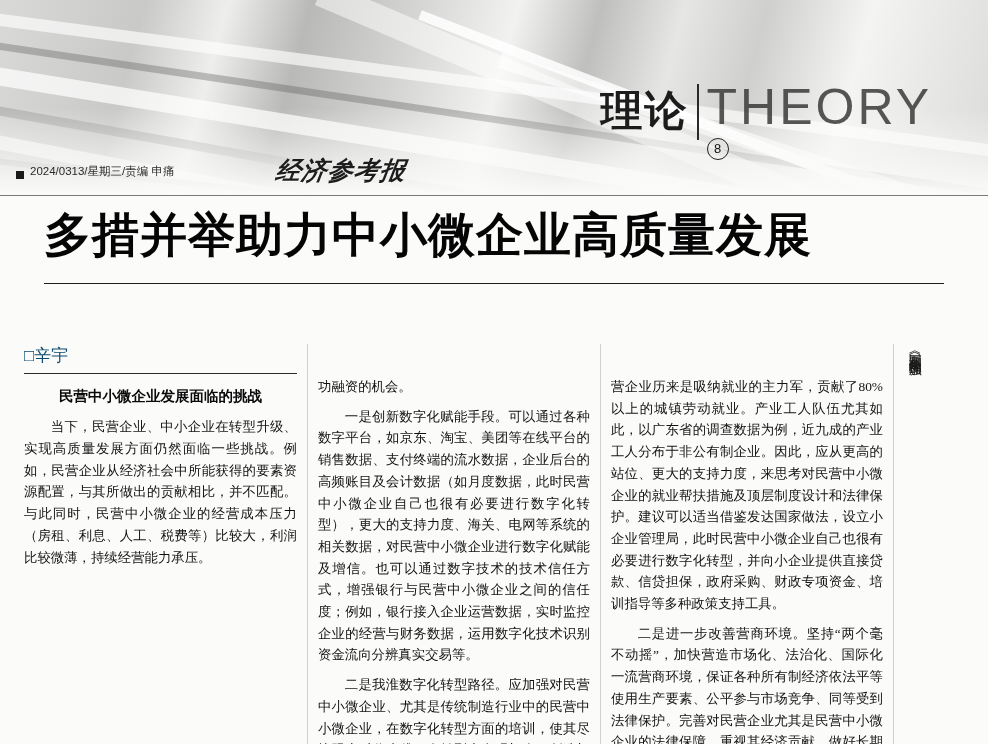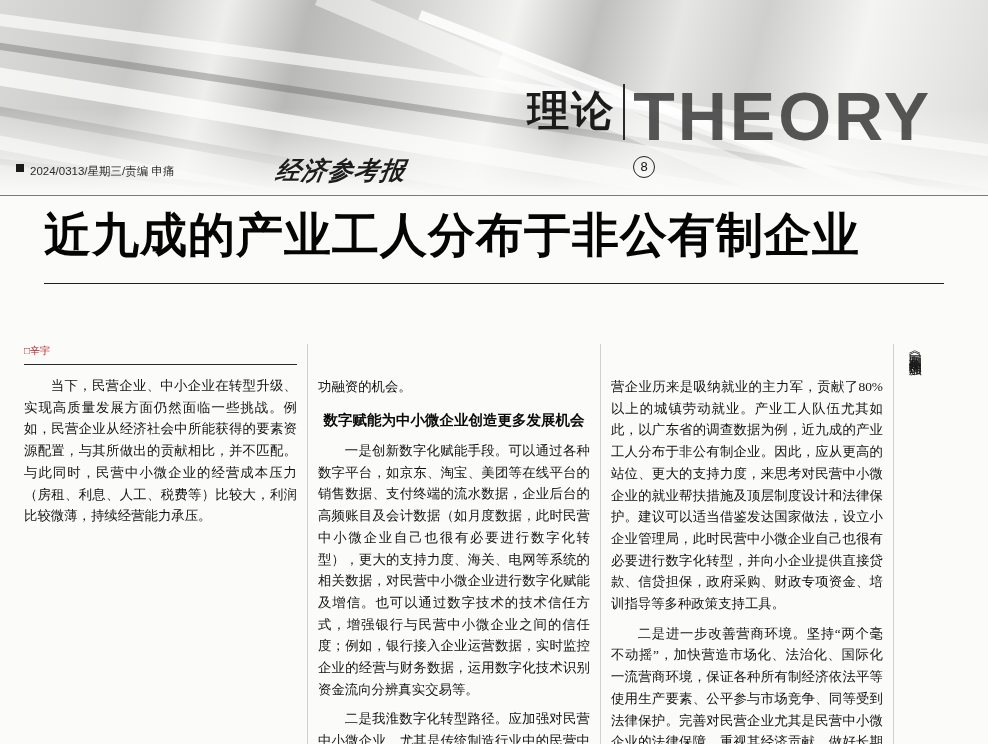--- a/index.html
+++ b/index.html
@@ -63,25 +63,25 @@
     letter-spacing: 2px;
     line-height: 1;
     padding-top: 8px;
   }
   .theory-rule {
     width: 2px; height: 56px; background: #2a2a2a; margin-top: 2px;
   }
   .theory-en-wrap { position: relative; }
   .theory-en {
     font-family: "Liberation Sans", sans-serif;
-    font-size: 68px;
+    font-size: 50px;
     letter-spacing: 3px;
     color: #3a3a3a;
     line-height: 1;
-    font-weight: 700;
+    font-weight: 400;
     opacity: 0.85;
   }
   .theory-num {
     margin-top: 6px;
     width: 22px; height: 22px;
     border: 1.6px solid #222;
     border-radius: 50%;
     font-family: "Liberation Sans", sans-serif;
     font-size: 13px;
     line-height: 19px;
@@ -89,21 +89,21 @@
     color: #111;
   }
 
   
   .dateline {
     position: absolute;
     left: 16px; bottom: 16px;
     font-family: "Liberation Sans", sans-serif;
     font-size: 11.5px;
     color: #2a2a2a;
-    display: flex; align-items: flex-start; gap: 6px;
+    display: flex; align-items: flex-end; gap: 6px;
   }
   .dateline .sq { width: 8px; height: 8px; background: #1a1a1a; display: inline-block; }
 
   
   .paper-logo {
     position: absolute;
     left: 276px; bottom: 8px;
     font-family: "Liberation Serif", serif;
     font-size: 25px;
     font-weight: bold;
@@ -161,22 +161,22 @@
     font-size: 13.4px;
     line-height: 1.62;
     color: #121212;
     margin: 0 0 8px 0;
     text-align: justify;
     text-indent: 2em;
   }
   p.body.noindent { text-indent: 0; margin-top: 32px; }
   .byline {
     font-family: "Liberation Serif", serif;
-    font-size: 10px;
-    color: #b91c1c;
+    font-size: 17px;
+    color: #0c4a6e;
     margin: 0 0 6px 0;
   }
   .byline-rule {
     border-top: 1px solid #2a2a2a;
     margin: 2px 0 10px 0;
   }
   h2.sub {
     font-family: "Liberation Sans", sans-serif;
     font-weight: bold;
     font-size: 14.5px;
@@ -224,35 +224,35 @@
 
     <div class="dateline">
       <span class="sq"></span>
       <span>2024/0313/星期三/责编 申痛</span>
     </div>
 
     <div class="paper-logo">经济参考报</div>
   </div>
 
   <div class="headline-wrap">
-    <div class="headline">近九成的产业工人分布于非公有制企业</div>
+    <div class="headline">多措并举助力中小微企业高质量发展</div>
     <div class="headline-rule"></div>
   </div>
 
   <div class="cols">
 
     <div class="col">
       <div class="byline">□辛宇</div>
       <div class="byline-rule"></div>
+      <h2 class="sub">民营中小微企业发展面临的挑战</h2>
       <p class="body">当下，民营企业、中小企业在转型升级、实现高质量发展方面仍然面临一些挑战。例如，民营企业从经济社会中所能获得的要素资源配置，与其所做出的贡献相比，并不匹配。与此同时，民营中小微企业的经营成本压力（房租、利息、人工、税费等）比较大，利润比较微薄，持续经营能力承压。</p>
     </div>
 
     <div class="col">
       <p class="body noindent">功融资的机会。</p>
-      <h2 class="sub">数字赋能为中小微企业创造更多发展机会</h2>
       <p class="body">一是创新数字化赋能手段。可以通过各种数字平台，如京东、淘宝、美团等在线平台的销售数据、支付终端的流水数据，企业后台的高频账目及会计数据（如月度数据，此时民营中小微企业自己也很有必要进行数字化转型），更大的支持力度、海关、电网等系统的相关数据，对民营中小微企业进行数字化赋能及增信。也可以通过数字技术的技术信任方式，增强银行与民营中小微企业之间的信任度；例如，银行接入企业运营数据，实时监控企业的经营与财务数据，运用数字化技术识别资金流向分辨真实交易等。</p>
       <p class="body">二是我淮数字化转型路径。应加强对民营中小微企业、尤其是传统制造行业中的民营中小微企业，在数字化转型方面的培训，使其尽快跟上时代步伐、在转型中发现机会、创造机会、抓住机会、跨越挑战。此时，比较现实的路径是在原有产业资源积累的基础上，沿着产业链的上下游进行渐进式的转型和整合，从而兴利除弊，创造更多发展机会，取得更大成效。</p>
 
     </div>
 
     <div class="col">
       <p class="body noindent">营企业历来是吸纳就业的主力军，贡献了80%以上的城镇劳动就业。产业工人队伍尤其如此，以广东省的调查数据为例，近九成的产业工人分布于非公有制企业。因此，应从更高的站位、更大的支持力度，来思考对民营中小微企业的就业帮扶措施及顶层制度设计和法律保护。建议可以适当借鉴发达国家做法，设立小企业管理局，此时民营中小微企业自己也很有必要进行数字化转型，并向小企业提供直接贷款、信贷担保，政府采购、财政专项资金、培训指导等多种政策支持工具。</p>
       <p class="body">二是进一步改善营商环境。坚持“两个毫不动摇”，加快营造市场化、法治化、国际化一流营商环境，保证各种所有制经济依法平等使用生产要素、公平参与市场竞争、同等受到法律保护。完善对民营企业尤其是民营中小微企业的法律保障，重视其经济贡献，做好长期导向的制度化建设，树立民营企业和企业家对未来的稳定预期，坚定信心、鼓励长期投资。</p>
 
     </div>

